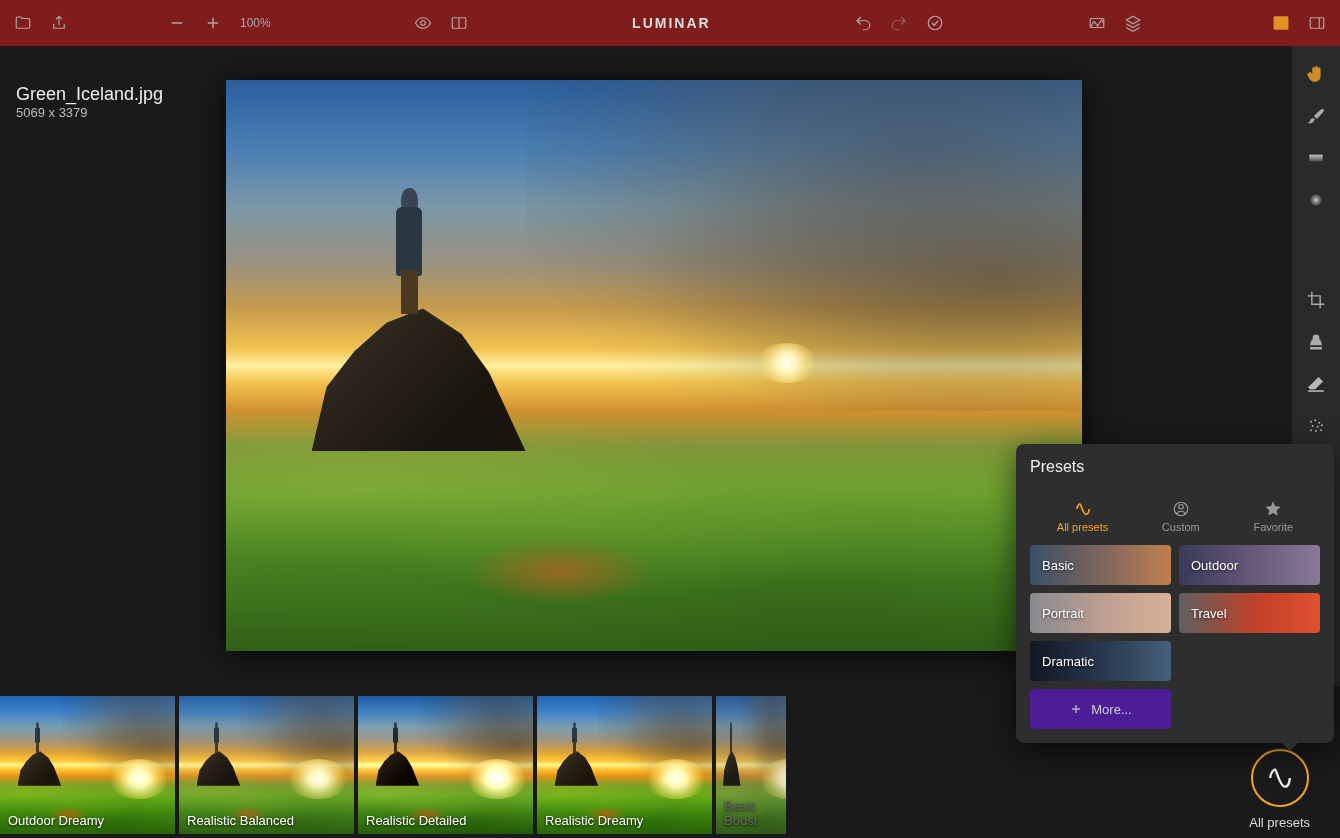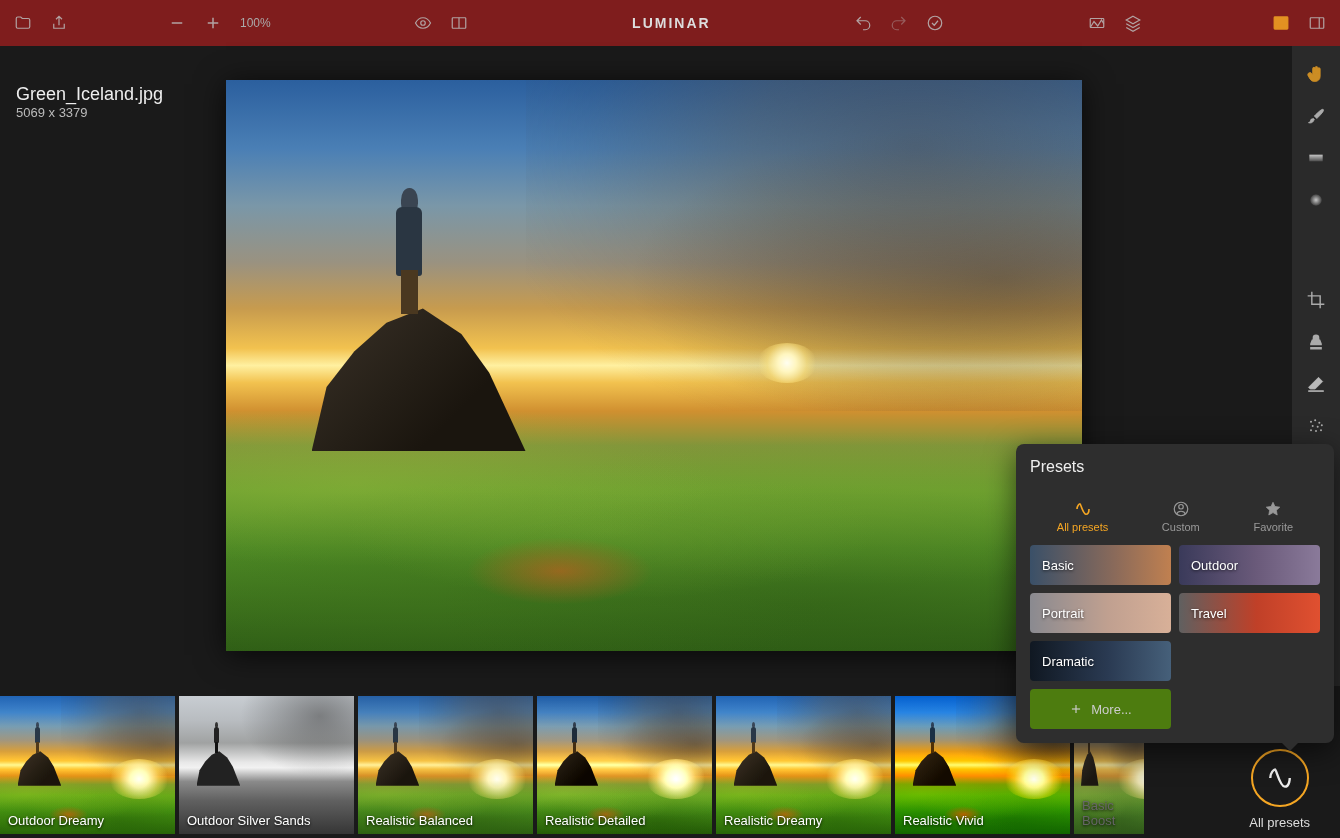--- a/index.html
+++ b/index.html
@@ -35,21 +35,21 @@
 .presets-panel { position: absolute; right: 6px; top: 398px; width: 318px; background: #2e2e2e; border-radius: 8px; padding: 14px 14px 14px 14px; box-shadow: 0 8px 30px rgba(0,0,0,.6); z-index: 10; }
 .presets-title { font-size: 16px; color: #eee; margin-bottom: 24px; }
 .presets-tabs { display: flex; justify-content: space-around; margin-bottom: 12px; }
 .presets-tab { display: flex; flex-direction: column; align-items: center; gap: 3px; font-size: 11px; color: #999; cursor: pointer; }
 .presets-tab.active { color: #f5a623; }
 .presets-tab svg { width: 18px; height: 18px; }
 .presets-grid { display: grid; grid-template-columns: 1fr 1fr; gap: 8px; }
 .preset-cat { height: 40px; border-radius: 4px; position: relative; overflow: hidden; cursor: pointer; font-size: 13px; color: #fff; display: flex; align-items: center; padding-left: 12px; }
 .preset-cat .bg { position: absolute; inset: 0; z-index: 0; }
 .preset-cat span { position: relative; z-index: 1; text-shadow: 0 1px 3px rgba(0,0,0,.7); }
-.more-btn { height: 40px; border: none; border-radius: 4px; background: #4d7c0f; color: #ccc; display: flex; align-items: center; justify-content: center; gap: 8px; font-size: 13px; cursor: pointer; grid-column: 1 / 2; }
+.more-btn { height: 40px; border: none; border-radius: 4px; background: #4c1d95; color: #ccc; display: flex; align-items: center; justify-content: center; gap: 8px; font-size: 13px; cursor: pointer; grid-column: 1 / 2; }
 .more-btn svg { width: 14px; height: 14px; }
 .presets-panel:after { content:""; position:absolute; bottom:-8px; right:36px; border-left:8px solid transparent; border-right:8px solid transparent; border-top:8px solid #2e2e2e; }
 
 
 .strip-spacer { height: 8px; background: #1a1a1a; }
 .filmstrip { height: 150px; background: #1a1a1a; display: flex; gap: 4px; padding: 2px 0 0 0; overflow: hidden; position: relative; }
 .thumb { width: 175px; height: 138px; position: relative; flex-shrink: 0; cursor: pointer; overflow: hidden; }
 .thumb .timg { width:100%; height:100%; }
 .thumb .tlabel { position: absolute; bottom: 6px; left: 8px; font-size: 13px; color: #fff; text-shadow: 0 1px 3px rgba(0,0,0,.9); }
 .thumb.partial { width: 70px; }
@@ -361,34 +361,20 @@
             <div class="head"></div>
             <div class="body"></div>
             <div class="legs"></div>
           </div>
         </div>
       </div>
     <div class="tlabel">Outdoor Dreamy</div>
   </div>
   <div class="thumb">
     <div class="timg">
-        <div class="scene bw">
-          <div class="clouds" style="background:radial-gradient(ellipse at 70% 25%,rgba(60,60,60,.5) 0%,transparent 70%)"></div>
-          <div class="rock" style="background:#222"></div>
-          <div class="person">
-            <div class="head" style="background:#333"></div>
-            <div class="body" style="background:#222"></div>
-            <div class="legs" style="background:#111"></div>
-          </div>
-        </div>
-      </div>
-    <div class="tlabel">Outdoor Silver Sands</div>
-  </div>
-  <div class="thumb">
-    <div class="timg">
         <div class="scene balanced">
           <div class="clouds"></div>
           <div class="sun"></div>
           <div class="moss"></div>
           <div class="orange"></div>
           <div class="rock"></div>
           <div class="person">
             <div class="head"></div>
             <div class="body"></div>
             <div class="legs"></div>
@@ -424,51 +410,34 @@
           <div class="rock"></div>
           <div class="person">
             <div class="head"></div>
             <div class="body"></div>
             <div class="legs"></div>
           </div>
         </div>
       </div>
     <div class="tlabel">Realistic Dreamy</div>
   </div>
-  <div class="thumb">
+  <div class="thumb partial">
     <div class="timg">
-        <div class="scene vivid">
-          <div class="clouds"></div>
-          <div class="sun"></div>
-          <div class="moss"></div>
-          <div class="orange"></div>
+        <div class="scene boost">
+          <div class="clouds"></div>
+          <div class="sun"></div>
+          <div class="moss"></div>
           <div class="rock"></div>
           <div class="person">
             <div class="head"></div>
             <div class="body"></div>
             <div class="legs"></div>
           </div>
         </div>
       </div>
-    <div class="tlabel">Realistic Vivid</div>
-  </div>
-  <div class="thumb partial">
-    <div class="timg">
-        <div class="scene boost">
-          <div class="clouds"></div>
-          <div class="sun"></div>
-          <div class="moss"></div>
-          <div class="rock"></div>
-          <div class="person">
-            <div class="head"></div>
-            <div class="body"></div>
-            <div class="legs"></div>
-          </div>
-        </div>
-      </div>
     <div class="tlabel">Basic Boost</div>
   </div>
 
   <div class="allpresets-btn">
     <div class="allpresets-circle">
       <svg viewBox="0 0 24 24" fill="none" stroke="#eee" stroke-width="2.2">
           <path d="M3 12c0-5 3.5-8 4.5-8s4.5 16 9 16S21 12 21 12"></path>
         </svg>
     </div>
     <div class="allpresets-label">All presets</div>

